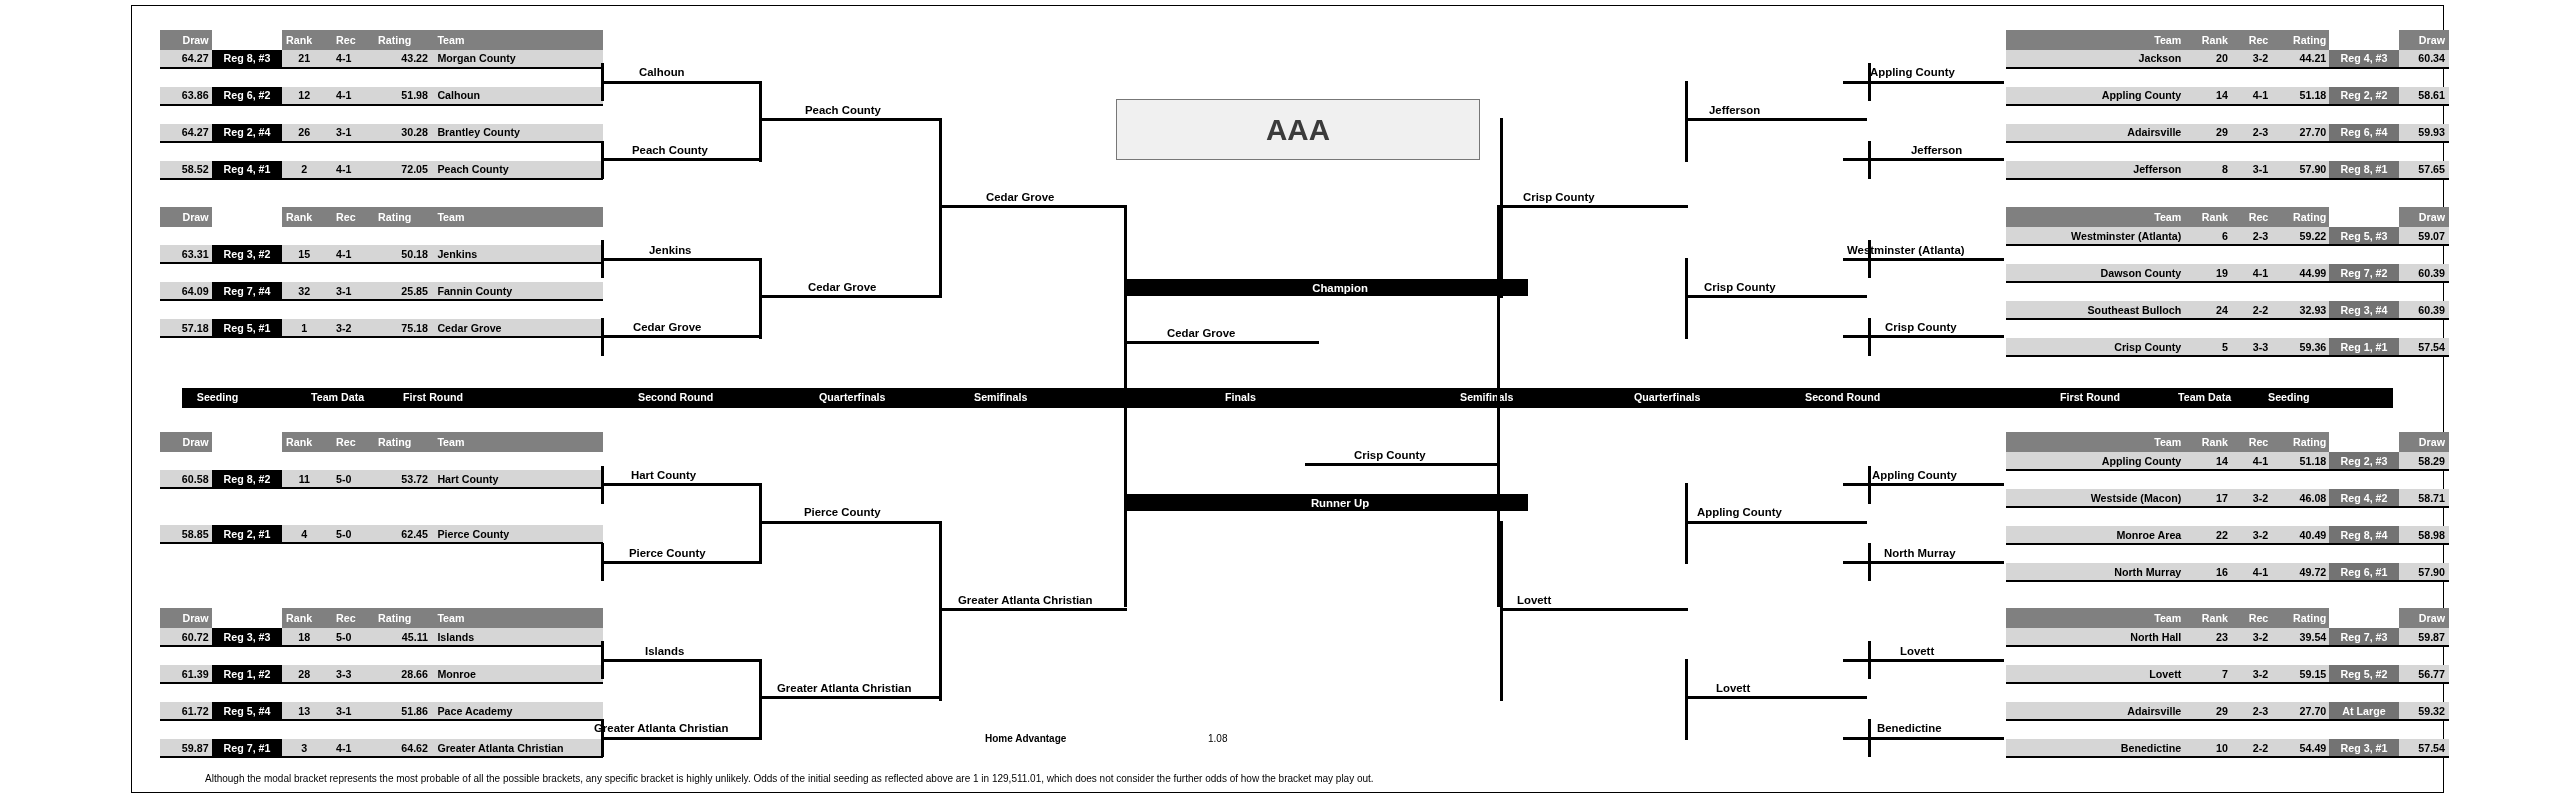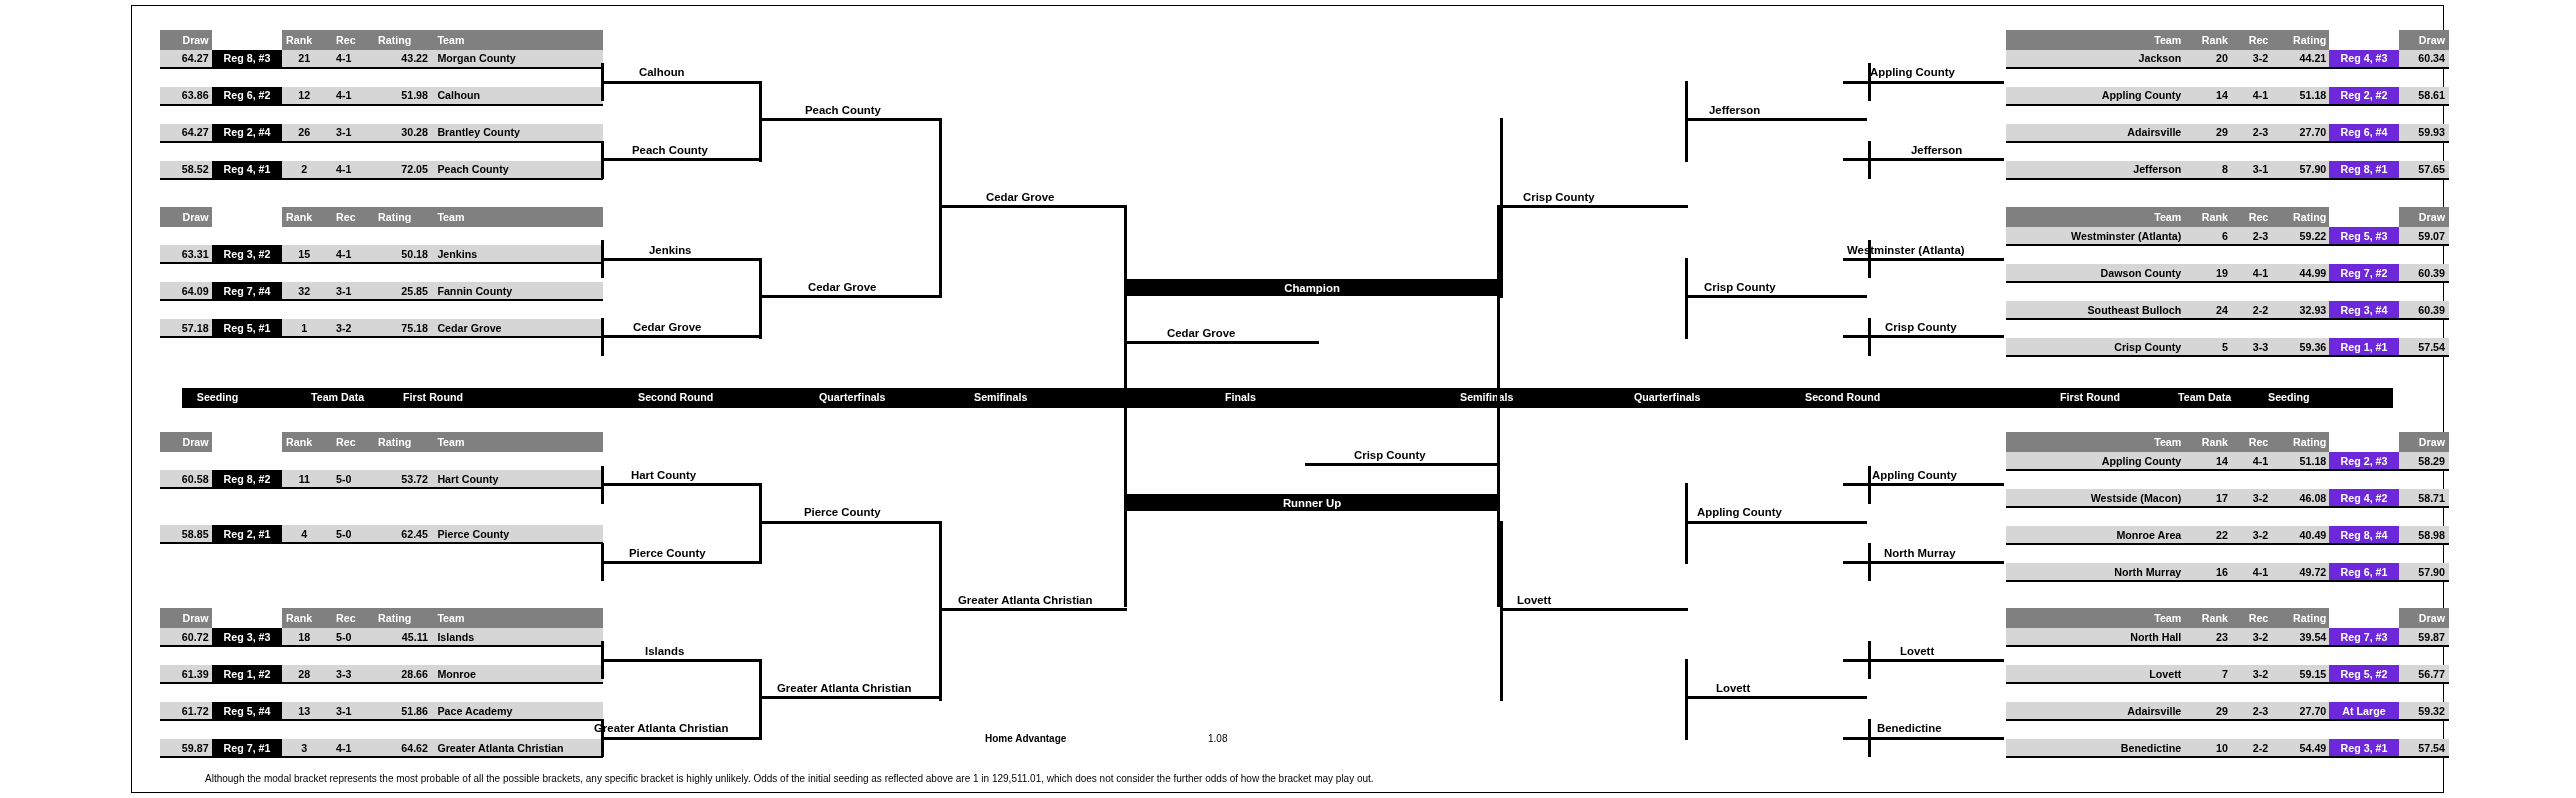--- a/index.html
+++ b/index.html
@@ -23,49 +23,50 @@
   .hdr .c-rank{text-align:left;padding-left:4px;padding-right:0;}
   .hdr .c-rec{text-align:left;padding-left:4px;}
   .hdr .c-rating{text-align:left;padding-left:4px;padding-right:0;}
 
   
   .block.right .hdr{flex-direction:row;}
   .block.right .r-team{flex:1;text-align:right;padding-right:6.7px;box-sizing:border-box;white-space:nowrap;overflow:hidden;}
   .block.right .r-rank{width:44px;text-align:right;padding-right:4px;box-sizing:border-box;}
   .block.right .r-rec{width:39px;text-align:right;padding-right:2.7px;box-sizing:border-box;}
   .block.right .r-rating{width:58px;text-align:right;padding-right:2.7px;box-sizing:border-box;}
-  .block.right .r-seed{width:70px;background:#6d28d9;color:#fff;height:100%;display:flex;align-items:center;justify-content:center;box-sizing:border-box;}
+  .block.right .r-seed{width:70px;background:#737373;color:#fff;height:100%;display:flex;align-items:center;justify-content:center;box-sizing:border-box;}
   .block.right .r-draw{width:50px;text-align:right;padding-right:4px;box-sizing:border-box;}
   .block.right .hdr .r-seed{background:#ffffff;}
   .block.right .hdr .r-rank,.block.right .hdr .r-rec,.block.right .hdr .r-rating,.block.right .hdr .r-team{text-align:right;}
   .block.right .hdr .r-draw{background:#808080;}
 
   
   .h{position:absolute;background:#000;height:2.7px;}
   .v{position:absolute;background:#000;width:2.7px;}
   .lbl{position:absolute;font-size:11.4px;font-weight:bold;white-space:nowrap;}
 
   
   .titlebox{position:absolute;left:1116px;top:99px;width:362px;height:59px;background:#f0f0f0;border:1.3px solid #777;
             display:flex;align-items:center;justify-content:center;font-size:29.5px;font-weight:bold;color:#3b3b3b;}
   .blackbar{position:absolute;background:#000;color:#fff;font-size:11.4px;font-weight:bold;
-            display:flex;align-items:center;justify-content:center;}
+            display:flex;align-items:center;justify-content:center;padding-left:28px;}
   .roundsbar{position:absolute;left:182px;top:388px;width:2211px;height:20px;background:#000;}
   .roundsbar span{position:absolute;top:3.4px;color:#fff;font-size:10.7px;font-weight:bold;white-space:nowrap;}
 
   .footnote{position:absolute;left:205px;top:773px;font-size:10px;font-weight:normal;white-space:nowrap;}
   .ha-label{position:absolute;left:985px;top:733px;font-size:10px;font-weight:bold;}
   .ha-value{position:absolute;left:1208px;top:733px;font-size:10px;font-weight:normal;}
 </style>
 </head>
 <body>
 
 <div id="page">
   <div class="frame"></div>
 
+  <div class="titlebox">AAA</div>
 
   <div class="roundsbar">
     <span style="left:14.8px">Seeding</span>
     <span style="left:129px">Team Data</span>
     <span style="left:221px">First Round</span>
     <span style="left:456px">Second Round</span>
     <span style="left:637px">Quarterfinals</span>
     <span style="left:792px">Semifinals</span>
     <span style="left:1043px">Finals</span>
     <span style="left:1278px">Semifinals</span>

